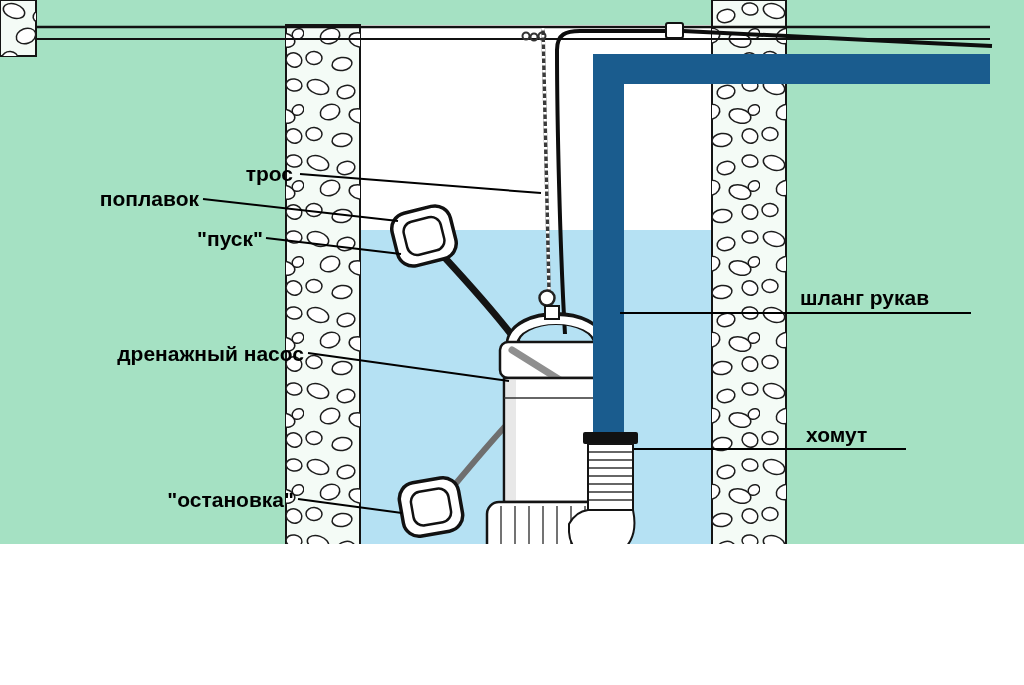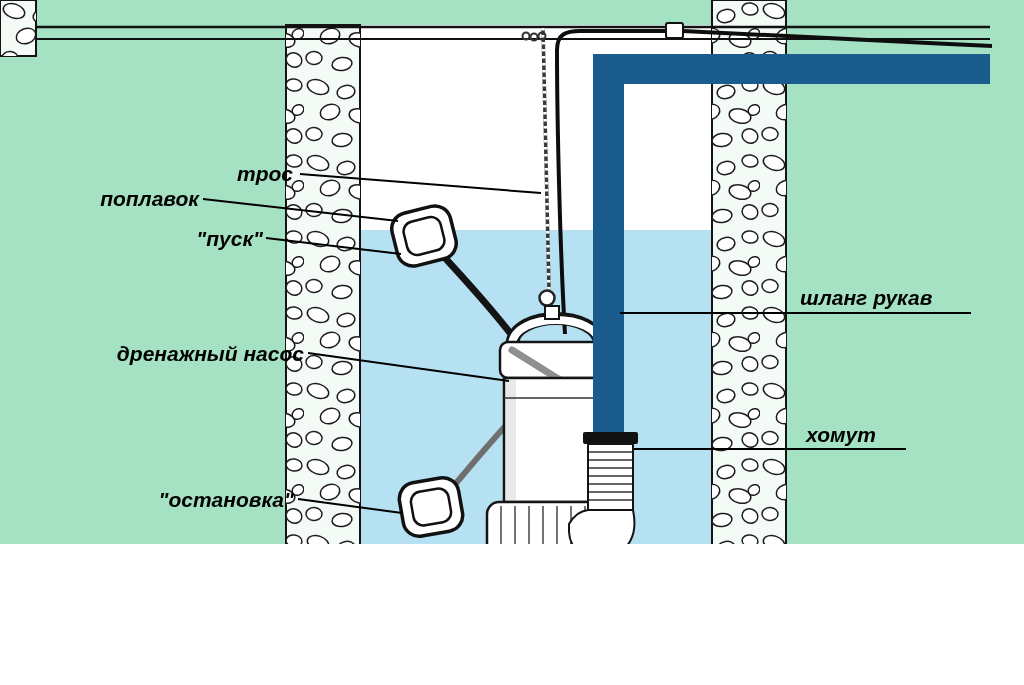--- a/index.html
+++ b/index.html
@@ -1,16 +1,16 @@
 <!DOCTYPE html>
 <html><head>
 <meta charset="utf-8">
 <style>
   html,body{margin:0;padding:0;background:#ffffff;}
-  .canvas{position:relative;width:1024px;height:544px;overflow:hidden;font-family:"Liberation Sans",sans-serif;font-style:italic;}
+  .canvas{position:relative;width:1024px;height:544px;overflow:hidden;font-family:"Liberation Sans",sans-serif;}
   svg{display:block;}
   .lbl{font-family:"Liberation Sans","DejaVu Sans",sans-serif;font-weight:bold;font-size:21px;fill:#000;}
   .leader{stroke:#000;stroke-width:2;fill:none;}
 </style>
 </head>
 <body>
 
 <div class="canvas">
 <svg width="1024" height="685" viewBox="0 0 1024 685">
   <defs>

